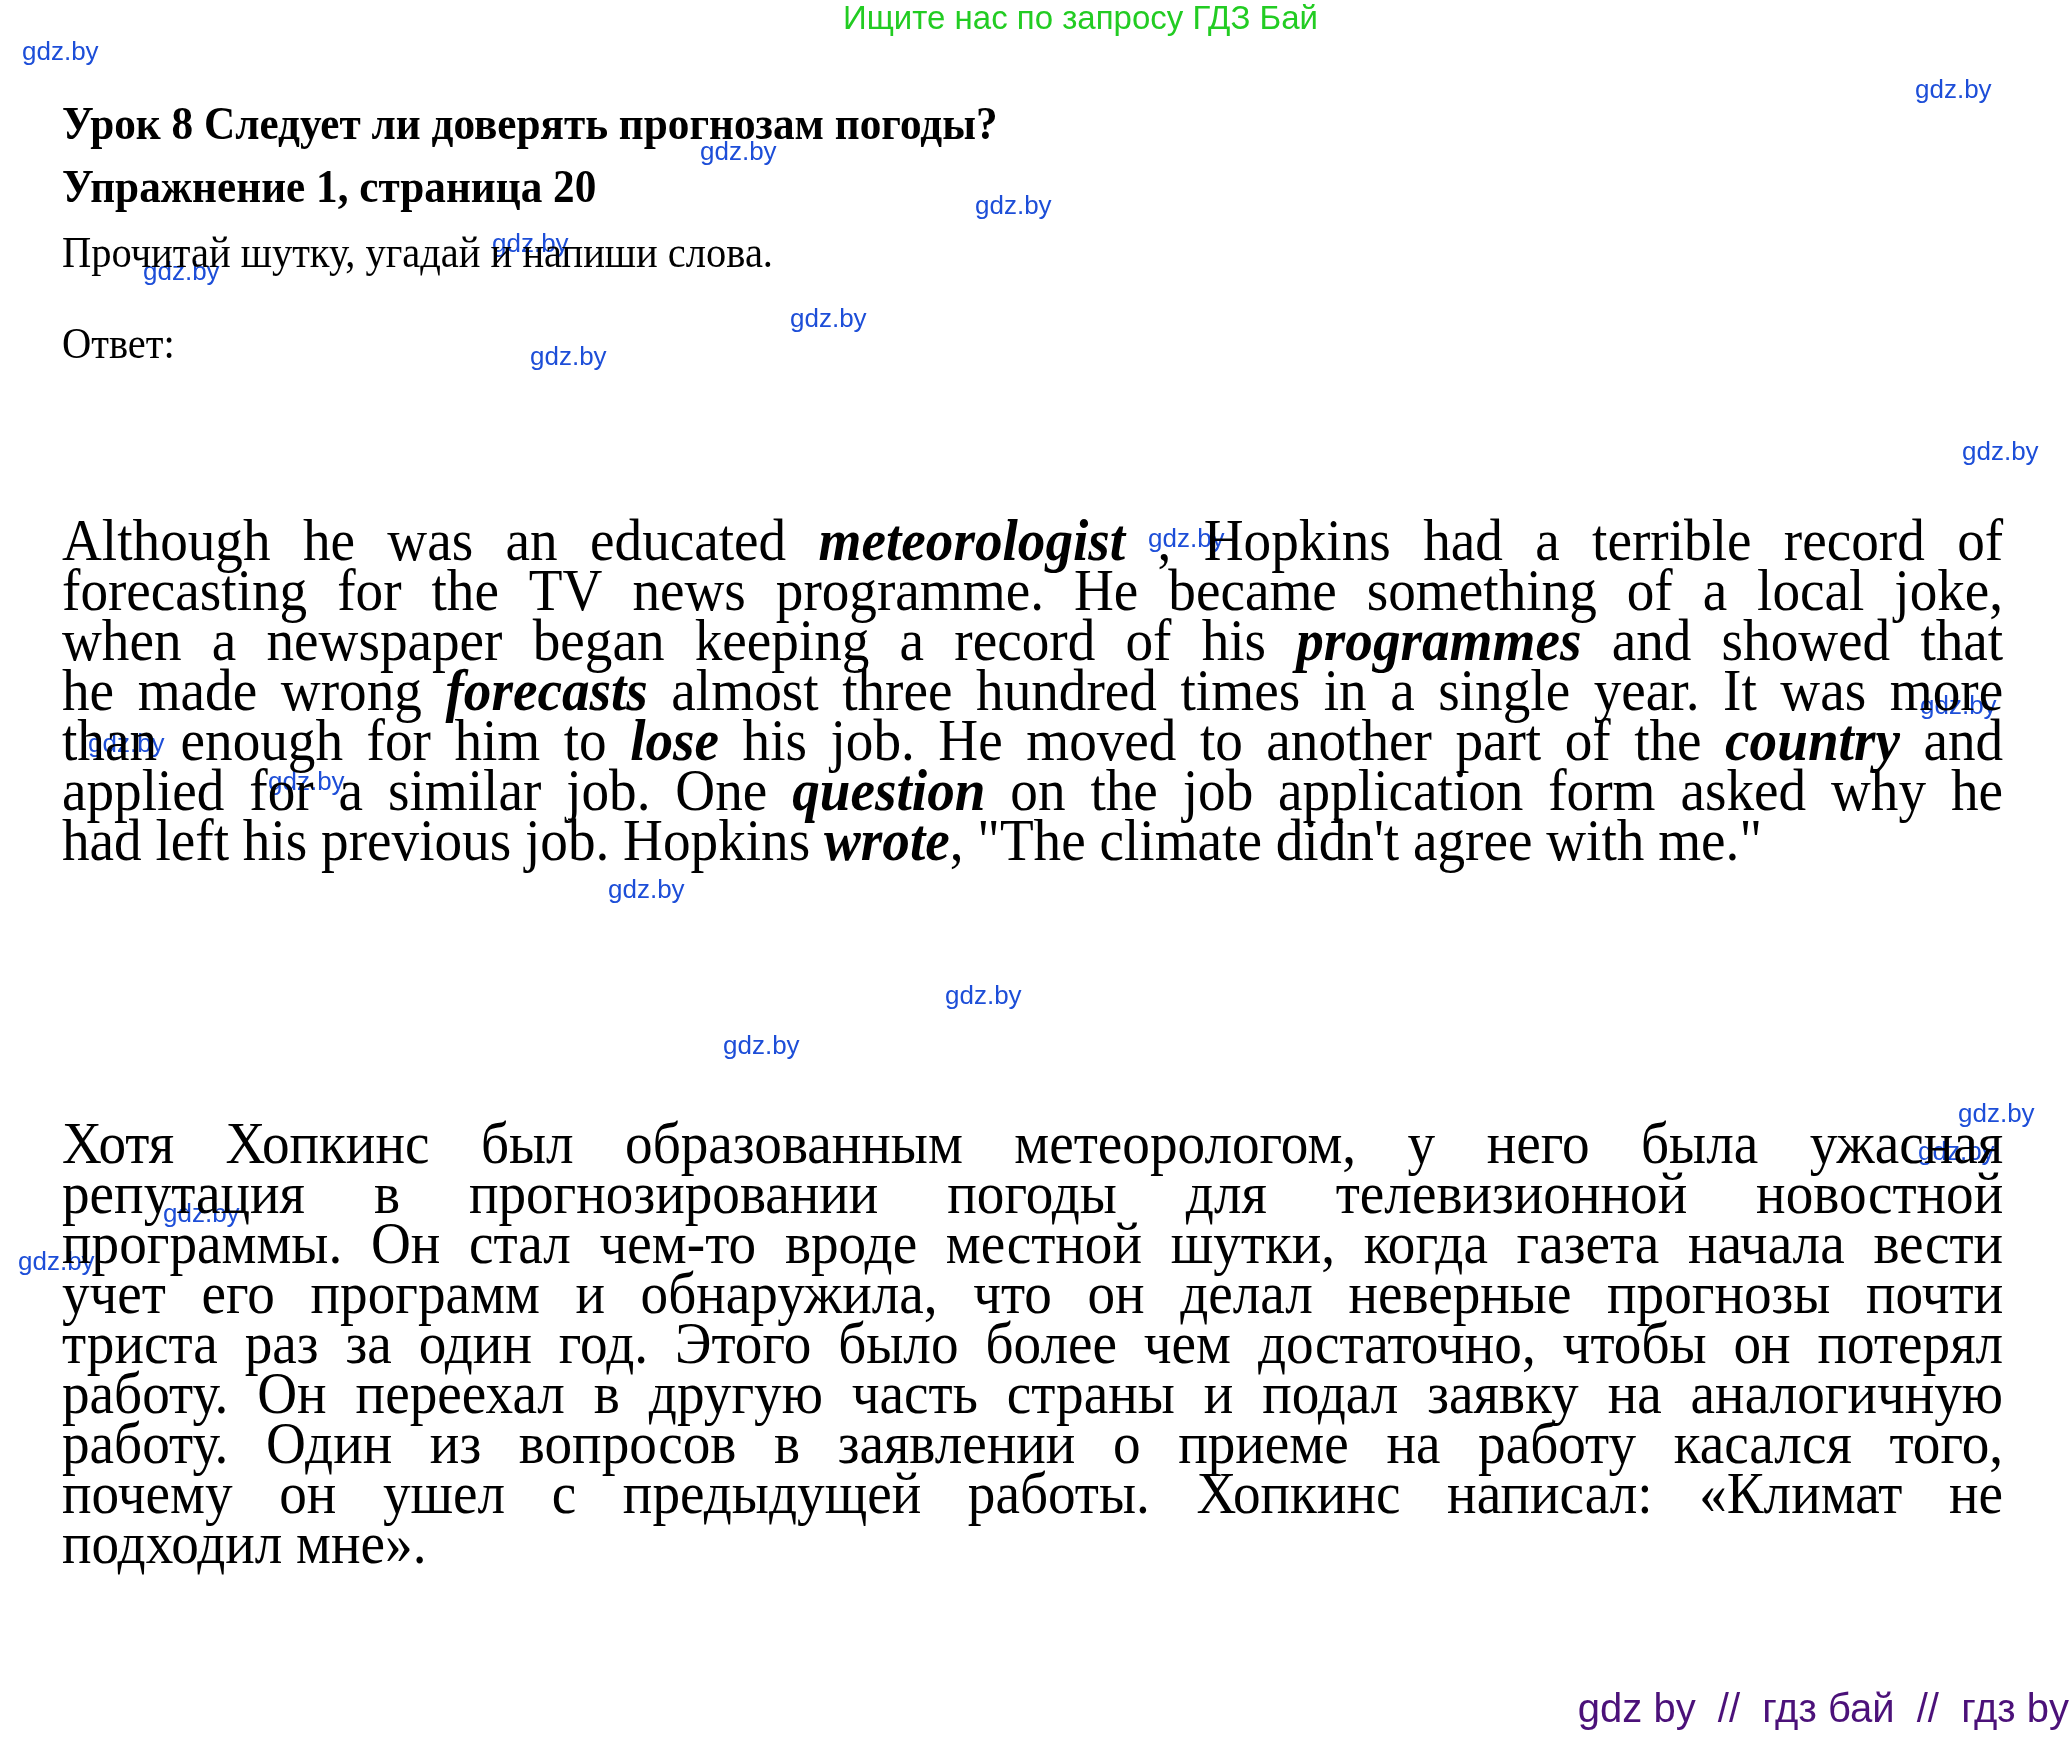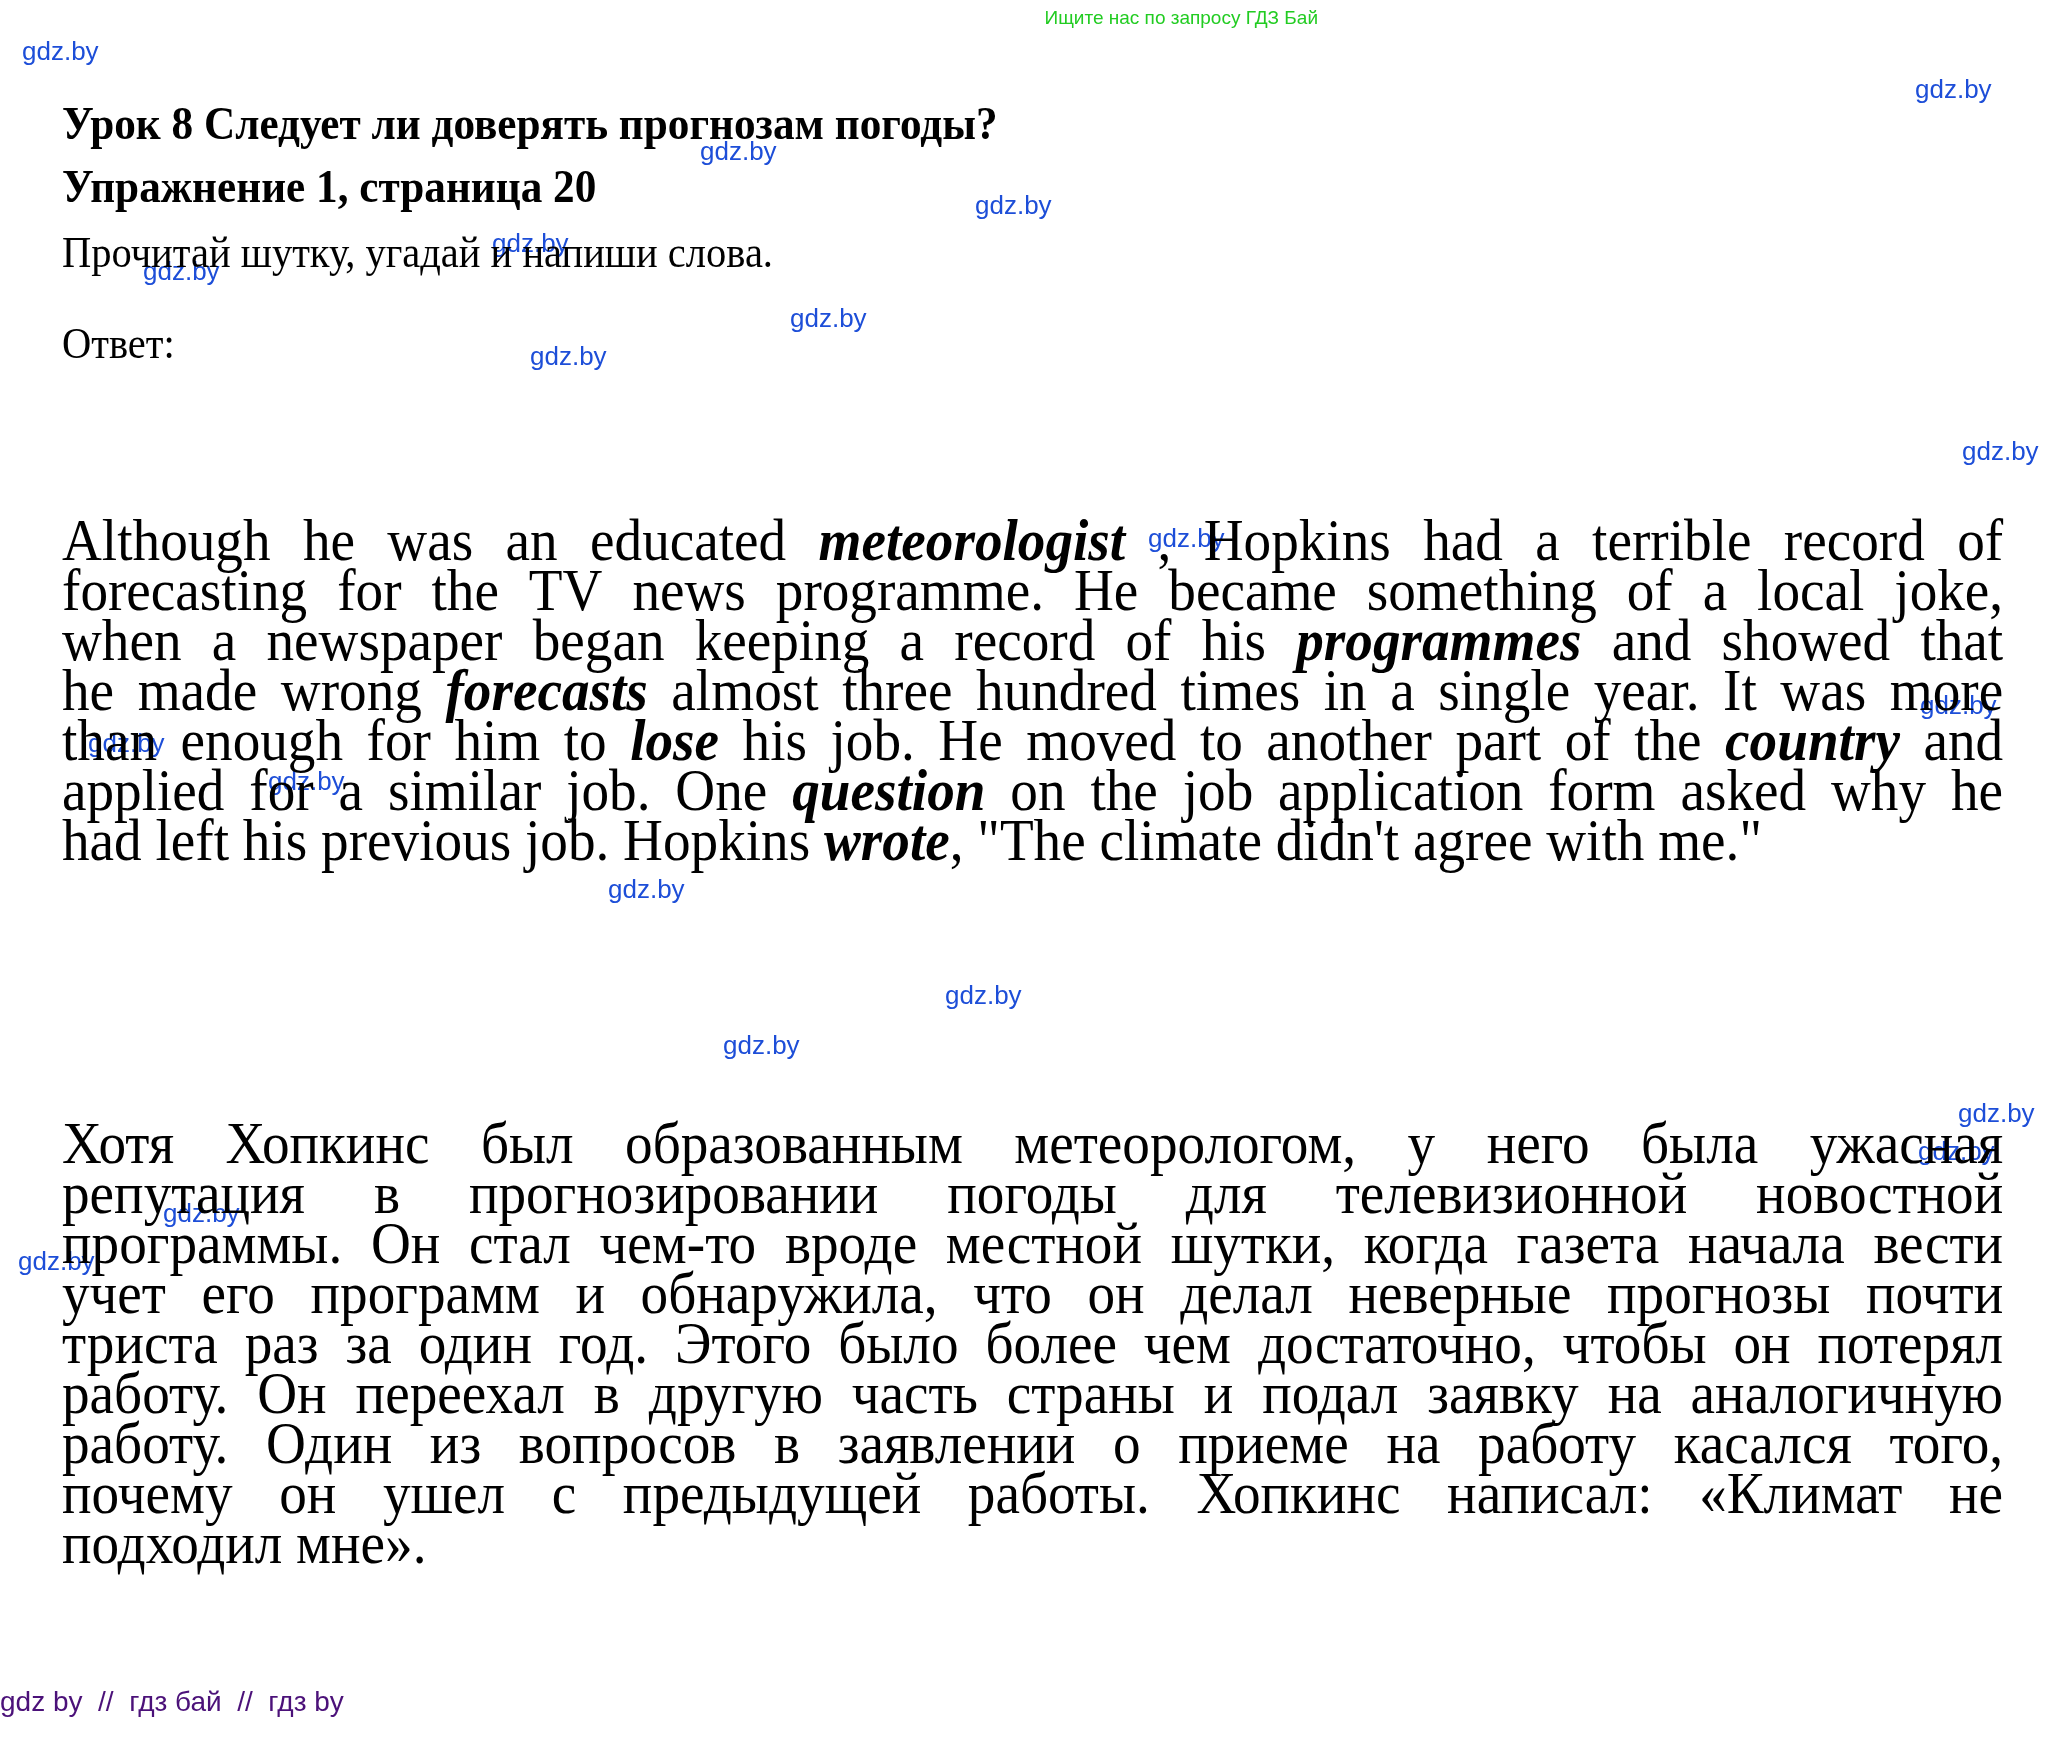--- a/index.html
+++ b/index.html
@@ -18,21 +18,21 @@
   }
 
   
   .promo {
     position: absolute;
     top: 2px;
     left: 0;
     width: 1318px;
     text-align: right;
     font-family: "Liberation Sans", sans-serif;
-    font-size: 19px;
+    font-size: 33px;
     line-height: 32px;
     color: #22cc22;
     white-space: nowrap;
   }
 
   
   .wm {
     position: absolute;
     font-family: "Liberation Sans", "DejaVu Sans", sans-serif;
     font-size: 26px;
@@ -104,23 +104,23 @@
     font-weight: bold;
     font-style: italic;
   }
 
   
   .footer {
     position: absolute;
     left: 0;
     top: 1686px;
     width: 2069px;
-    text-align: left;
+    text-align: right;
     font-family: "Liberation Sans", "DejaVu Sans", sans-serif;
-    font-size: 28px;
+    font-size: 40px;
     color: #4b1179;
     white-space: pre;
   }
 </style>
 </head>
 <body>
 
 <div id="page">
 
   <div class="promo" style="color: rgb(34, 204, 34);">Ищите нас по запросу ГДЗ Бай</div>

